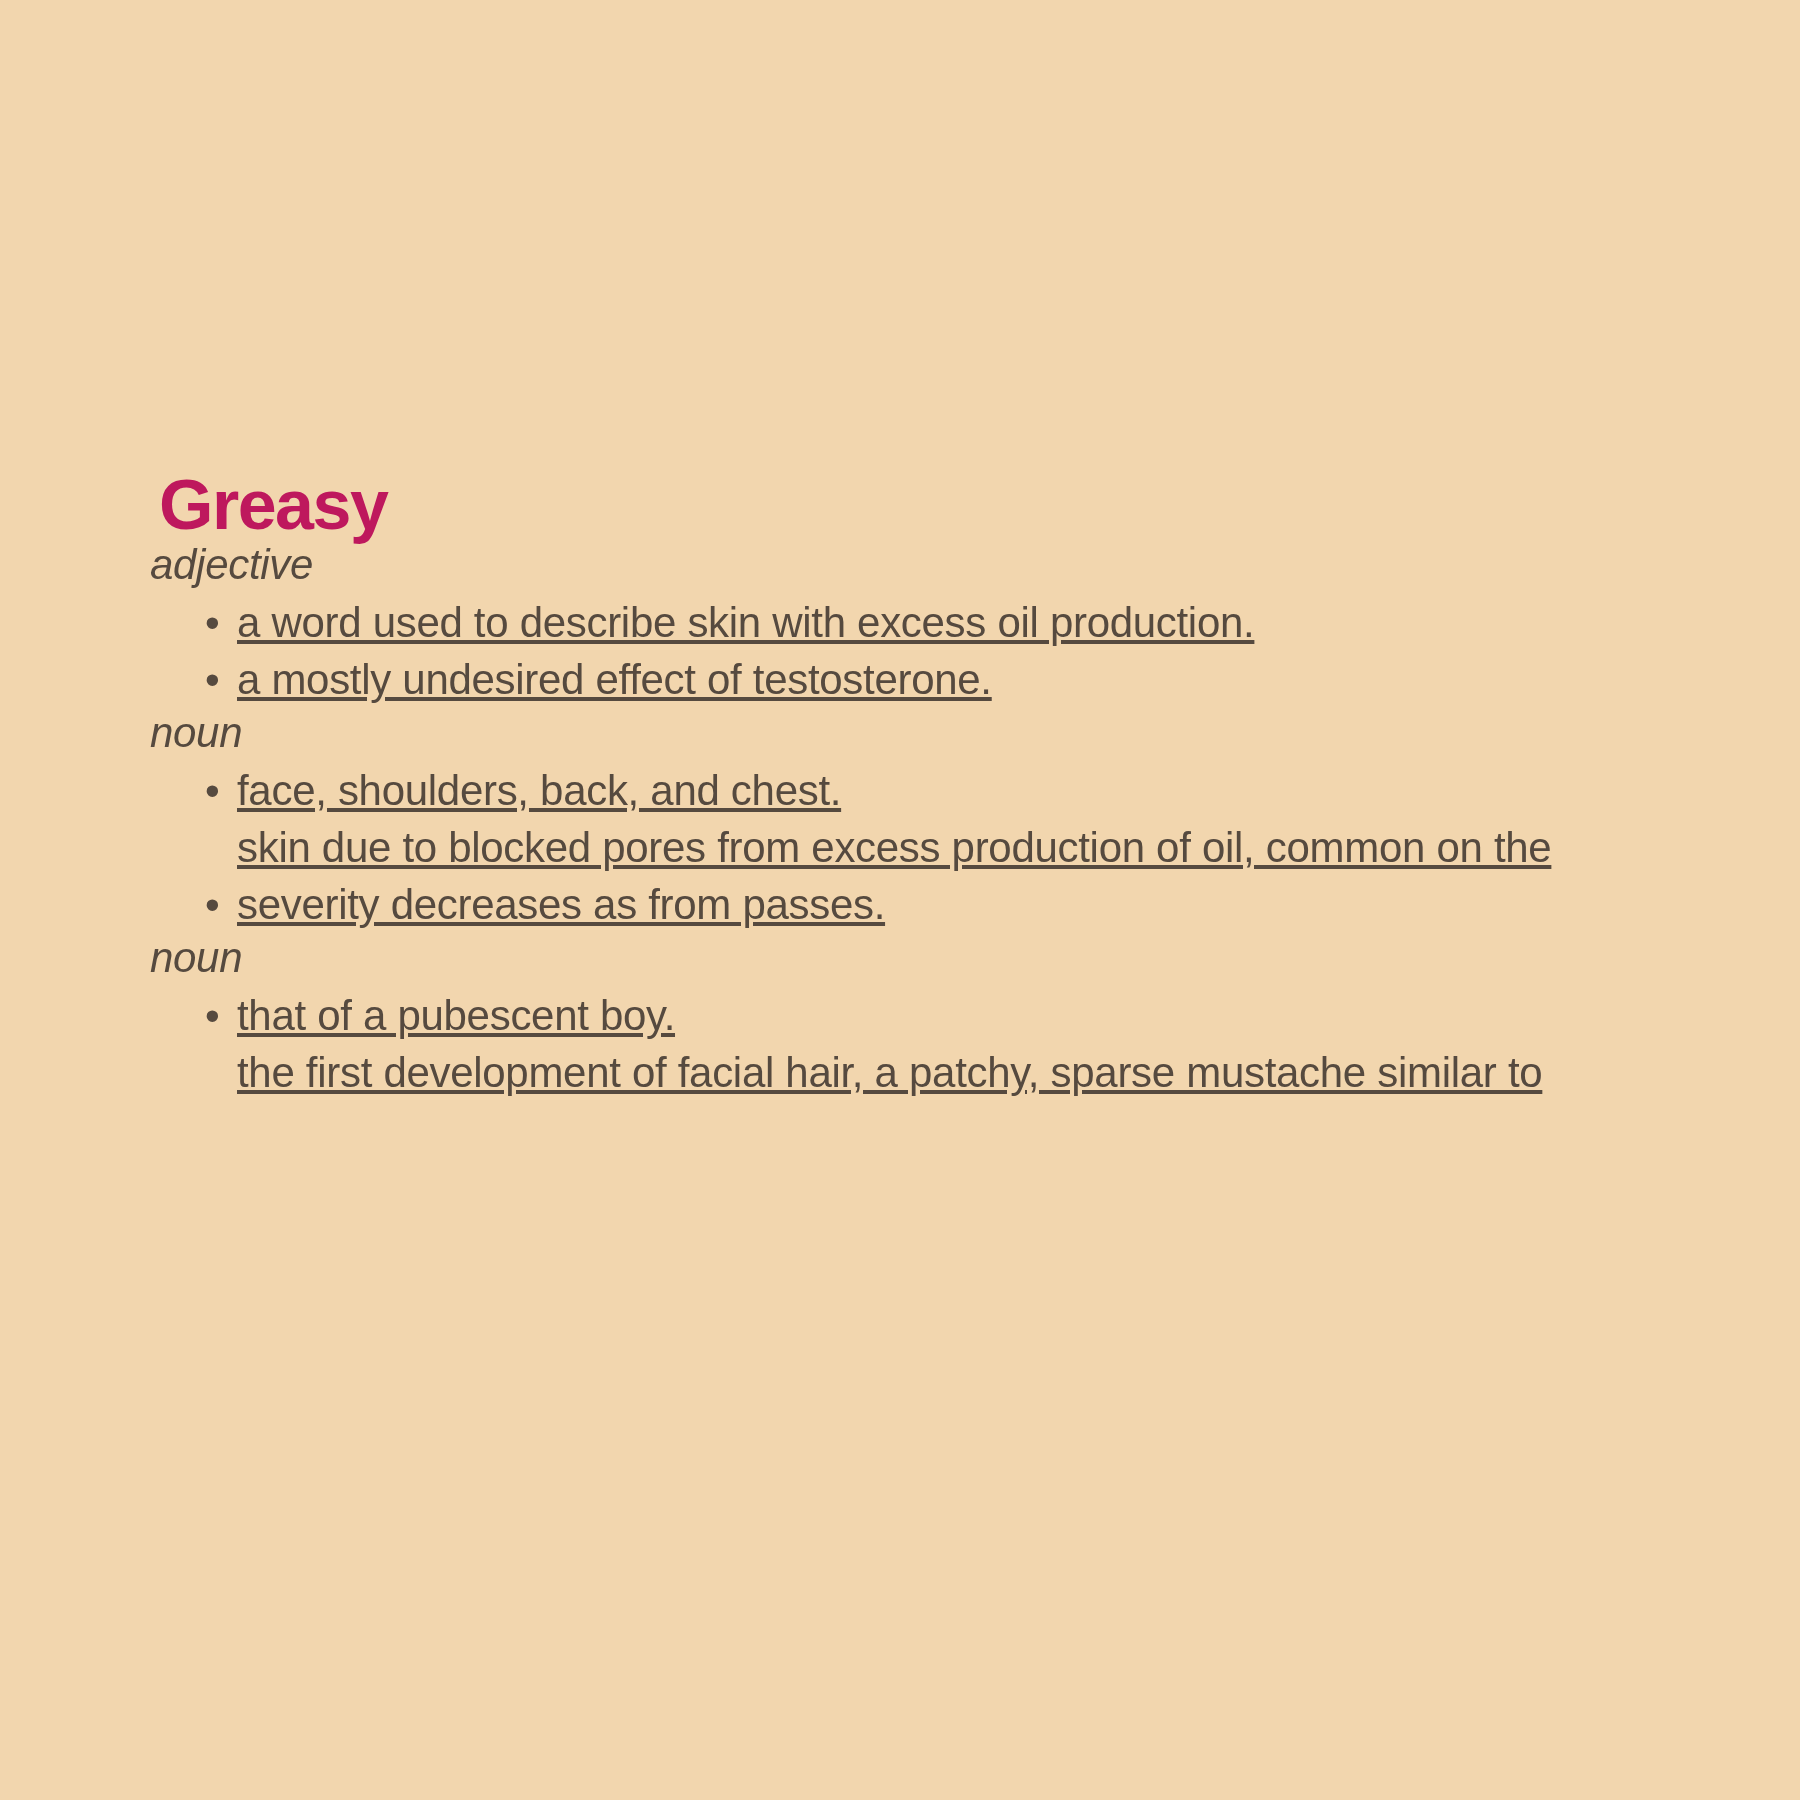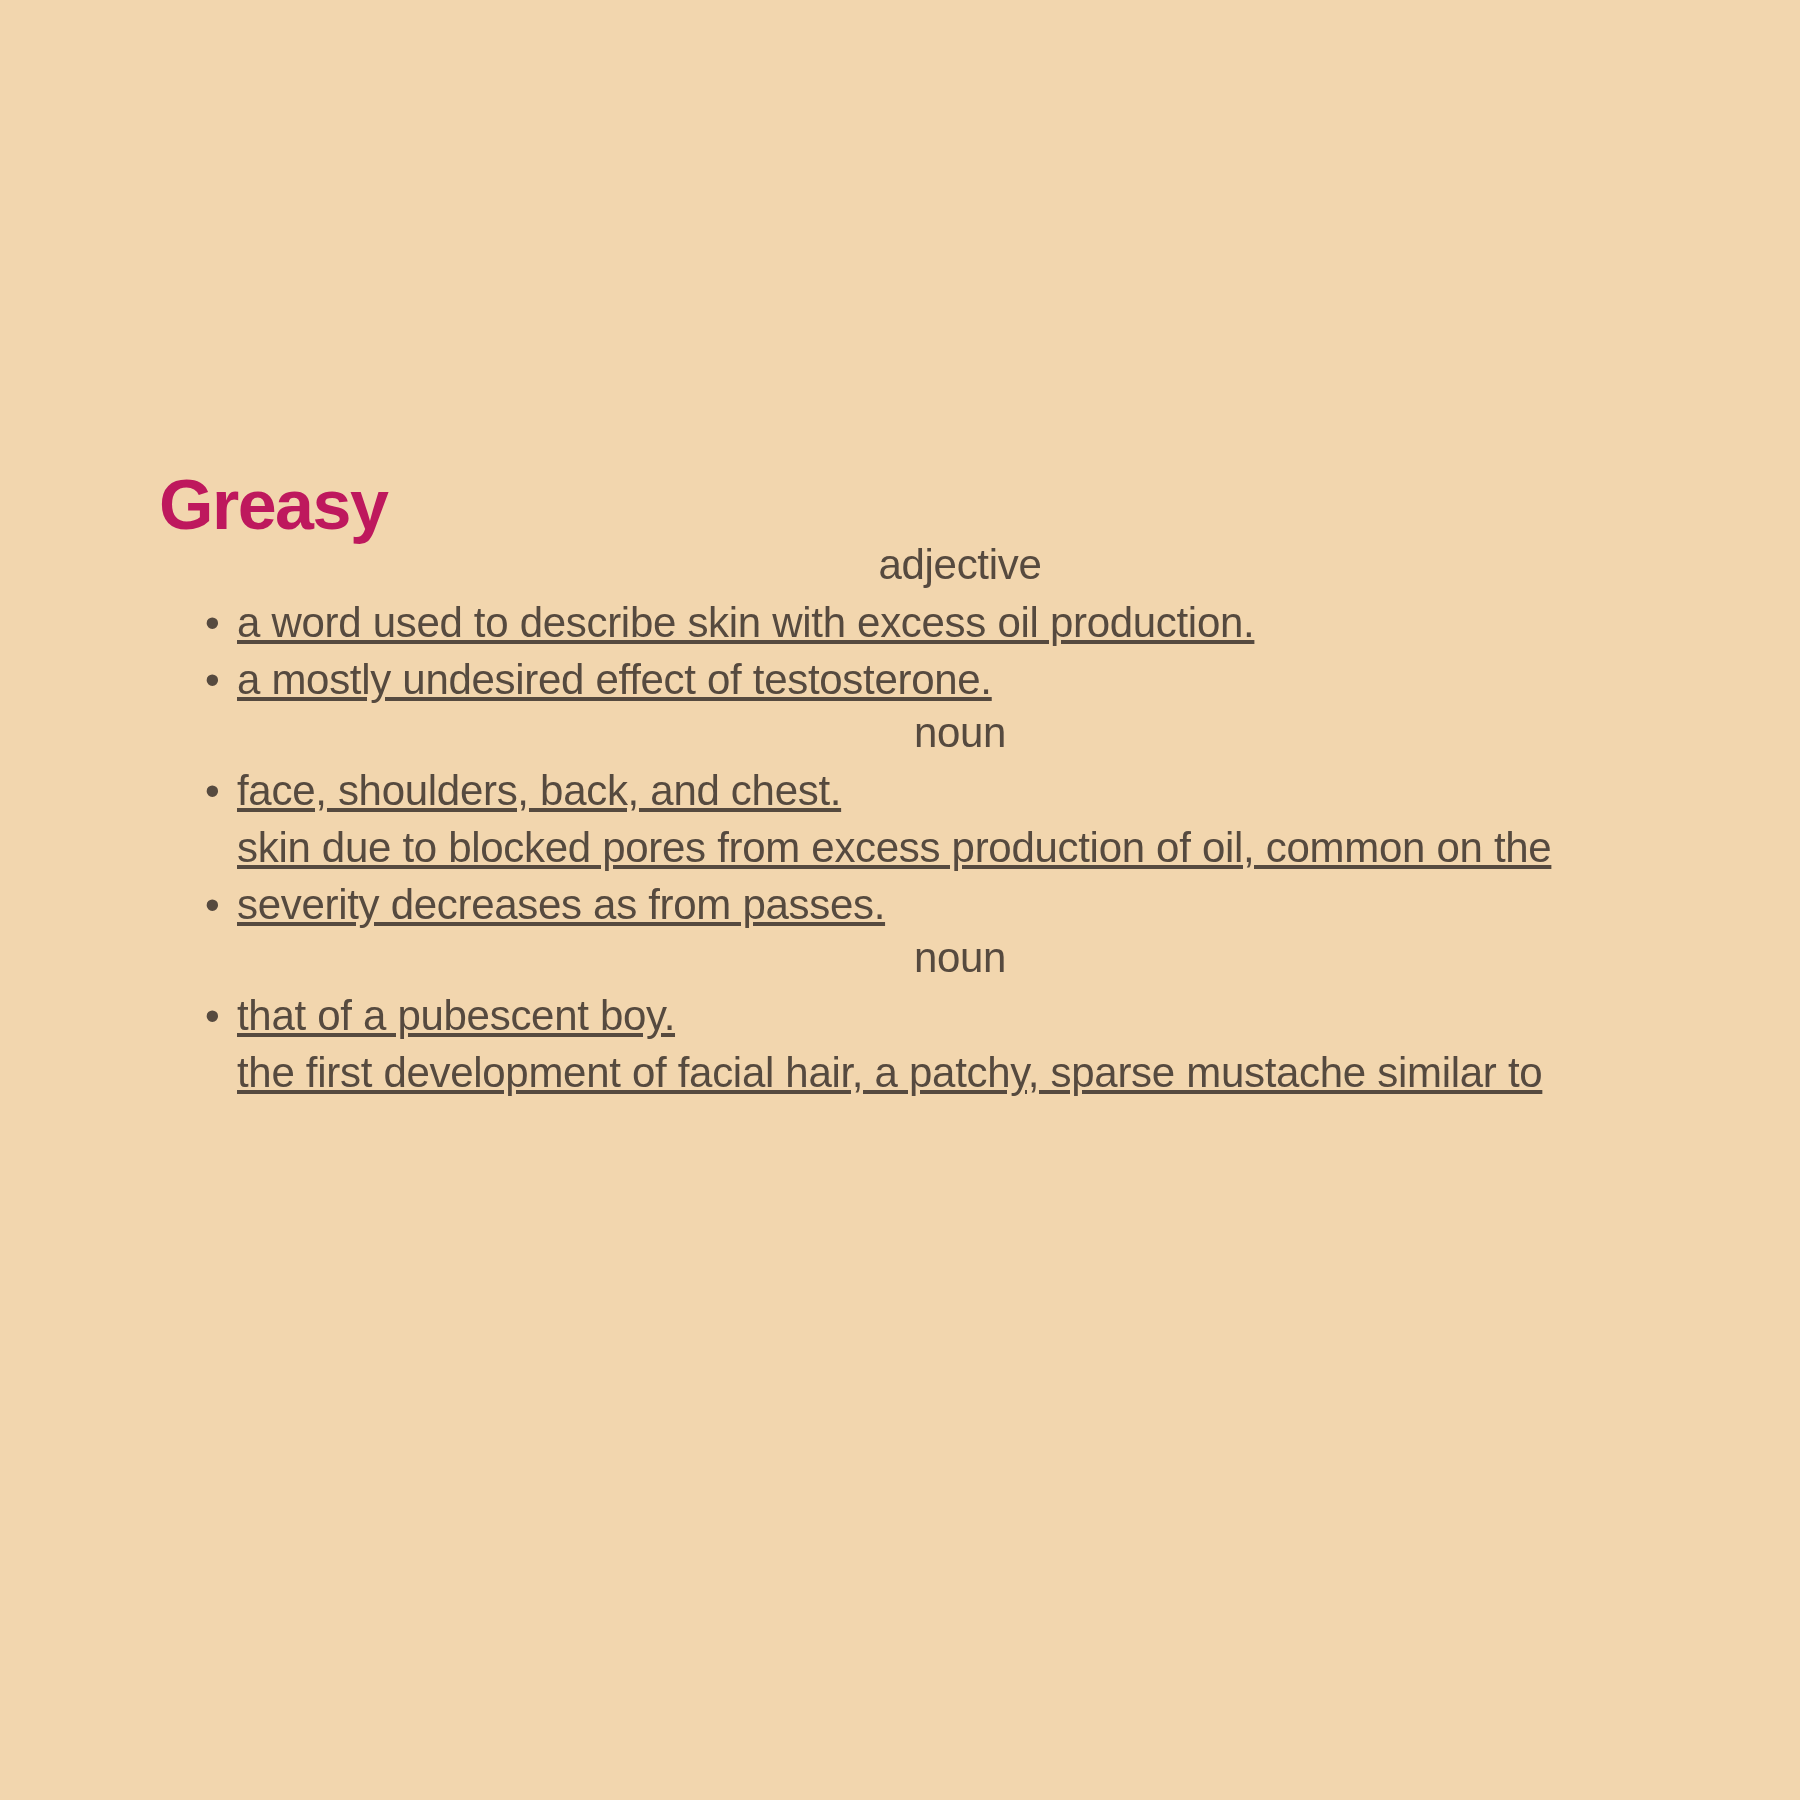--- a/index.html
+++ b/index.html
@@ -26,23 +26,23 @@
     margin: 12px 0 0 9px;
     font-size: 70px;
     font-weight: bold;
     line-height: 1;
     letter-spacing: -1.5px;
     color: #be185d;
   }
   .pos {
     margin: 4px 0 0 0;
     font-size: 42px;
+    font-style: italic;
     line-height: 1;
     letter-spacing: -0.3px;
-    text-align: center;
   }
   ul.defs {
     margin: 8px 0 0 0;
     padding: 0;
     list-style: none;
   }
   li.def {
     display: flex;
     align-items: flex-start;
     padding-left: 55px;

